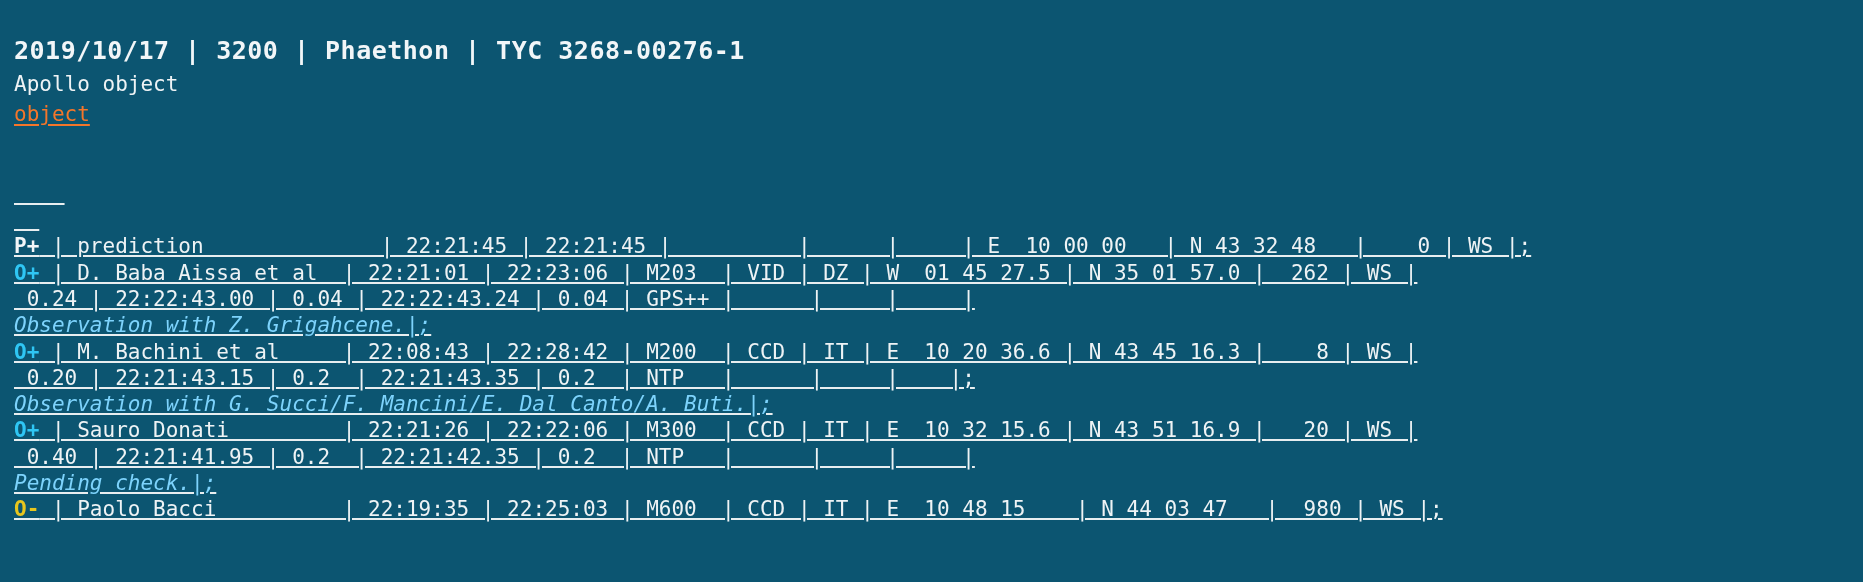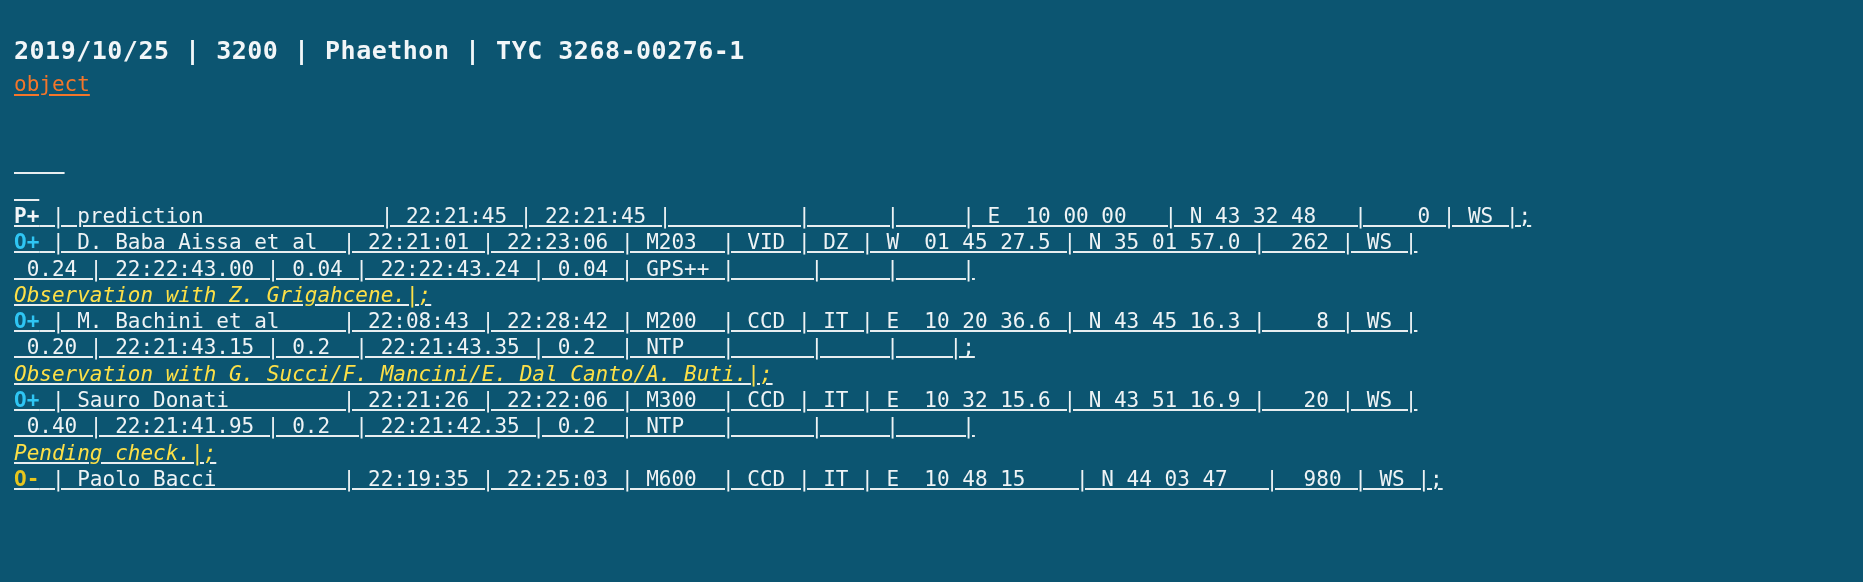--- a/index.html
+++ b/index.html
@@ -56,36 +56,37 @@
     white-space: pre;
     text-decoration: underline;
   }
   .rec-line {
     white-space: pre;
     color: #eef3f5;
   }
   .rec-note {
     white-space: pre;
     font-style: italic;
-    color: #fde047;
+    color: #7dd3fc;
   }
   .flag {
     font-weight: bold;
   }
   .flag-prediction { color: #f2f6f8; }
   .flag-positive   { color: #2fc6f4; }
   .flag-negative   { color: #e8c61d; }
 </style>
 </head>
 <body>
 
 <div class="page">
 
-  <div class="title">2019/10/25 | 3200 | Phaethon | TYC 3268-00276-1</div>
+  <div class="title">2019/10/17 | 3200 | Phaethon | TYC 3268-00276-1</div>
 
+  <div class="subtitle">Apollo object</div>
 
   <a class="chords-link">object</a>
 
   <div class="records">
     
   <div class="rec-line"><span class="flag flag-prediction">P+</span><span> | prediction              | 22:21:45 | 22:21:45 |          |      |     | E  10 00 00   | N 43 32 48   |    0 | WS |;</span></div><div class="rec-line"><span class="flag flag-positive">O+</span><span> | D. Baba Aissa et al  | 22:21:01 | 22:23:06 | M203  | VID | DZ | W  01 45 27.5 | N 35 01 57.0 |  262 | WS |</span></div><div class="rec-line"> 0.24 | 22:22:43.00 | 0.04 | 22:22:43.24 | 0.04 | GPS++ |      |     |     |</div><div class="rec-note">Observation with Z. Grigahcene.|;</div><div class="rec-line"><span class="flag flag-positive">O+</span><span> | M. Bachini et al     | 22:08:43 | 22:28:42 | M200  | CCD | IT | E  10 20 36.6 | N 43 45 16.3 |    8 | WS |</span></div><div class="rec-line"> 0.20 | 22:21:43.15 | 0.2  | 22:21:43.35 | 0.2  | NTP   |      |     |    |;</div><div class="rec-note">Observation with G. Succi/F. Mancini/E. Dal Canto/A. Buti.|;</div><div class="rec-line"><span class="flag flag-positive">O+</span><span> | Sauro Donati         | 22:21:26 | 22:22:06 | M300  | CCD | IT | E  10 32 15.6 | N 43 51 16.9 |   20 | WS |</span></div><div class="rec-line"> 0.40 | 22:21:41.95 | 0.2  | 22:21:42.35 | 0.2  | NTP   |      |     |     |</div><div class="rec-note">Pending check.|;</div><div class="rec-line"><span class="flag flag-negative">O-</span><span> | Paolo Bacci          | 22:19:35 | 22:25:03 | M600  | CCD | IT | E  10 48 15    | N 44 03 47   |  980 | WS |;</span></div></div>
 
 </div>
 
 </body></html>

